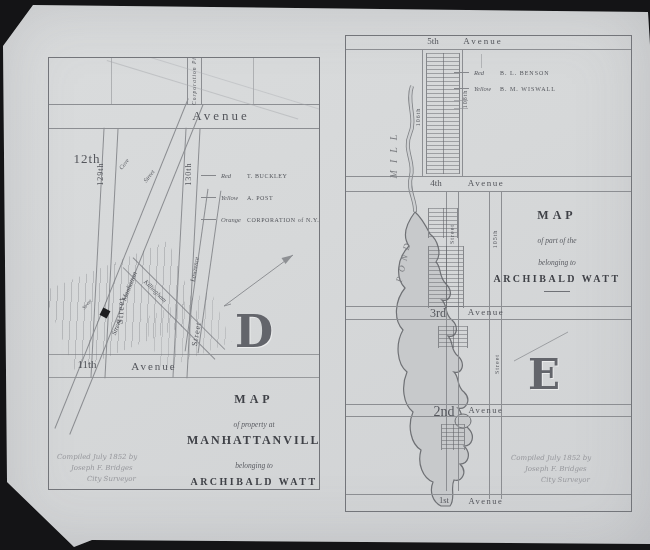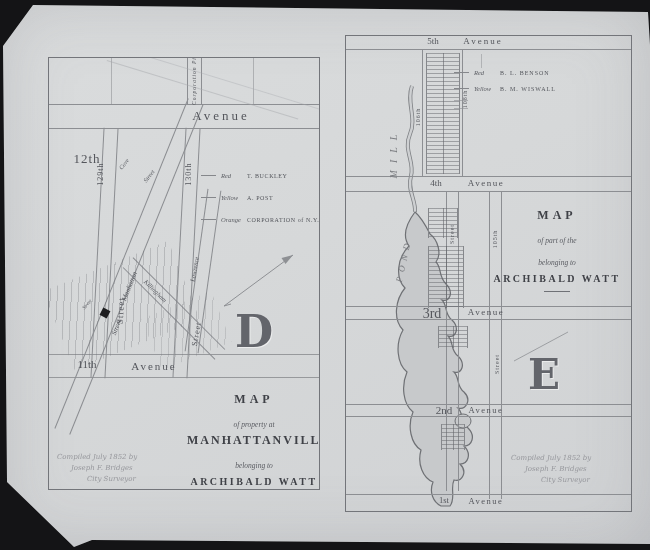--- a/index.html
+++ b/index.html
@@ -159,24 +159,24 @@
     <div class="ladder" style="left:95px;top:388px;width:22px;height:26px;"></div>
 
     <div class="lbl" style="left:72px;top:1px;width:30px;font-size:9px;">5th</div>
     <div class="lbl" style="left:105px;top:1px;width:64px;font-size:9px;letter-spacing:2px;">Avenue</div>
     <div class="lbl vlabel" style="left:42px;top:78px;width:60px;font-size:6px;">106th</div>
     <div class="lbl vlabel" style="left:89px;top:60px;width:60px;font-size:6px;">108th</div>
     <div class="lbl" style="left:76px;top:143px;width:28px;font-size:9px;">4th</div>
     <div class="lbl" style="left:110px;top:143px;width:60px;font-size:9px;letter-spacing:1.5px;">Avenue</div>
     <div class="lbl vlabel" style="left:76px;top:195px;width:60px;font-size:6px;">Street</div>
     <div class="lbl vlabel" style="left:119px;top:200px;width:60px;font-size:6px;">105th</div>
-    <div class="lbl" style="left:72px;top:271px;width:28px;font-size:14px;">3rd</div>
+    <div class="lbl" style="left:78px;top:271px;width:28px;font-size:12px;">3rd</div>
     <div class="lbl" style="left:110px;top:272px;width:60px;font-size:9px;letter-spacing:1.5px;">Avenue</div>
     <div class="lbl vlabel" style="left:121px;top:325px;width:60px;font-size:6px;">Street</div>
-    <div class="lbl" style="left:84px;top:369px;width:28px;font-size:11px;">2nd</div>
+    <div class="lbl" style="left:84px;top:369px;width:28px;font-size:14px;">2nd</div>
     <div class="lbl" style="left:112px;top:370px;width:56px;font-size:8.5px;letter-spacing:1.5px;">Avenue</div>
     <div class="lbl" style="left:84px;top:460px;width:28px;font-size:8.5px;">1st</div>
     <div class="lbl" style="left:112px;top:461px;width:56px;font-size:8.5px;letter-spacing:1.5px;">Avenue</div>
     <div class="lbl it" style="left:8px;top:112px;width:80px;font-size:10px;letter-spacing:7px;color:#7b7d81;transform:rotate(-90deg);">MILL</div>
     <div class="lbl it" style="left:18px;top:220px;width:80px;font-size:9px;letter-spacing:5px;color:#7b7d81;transform:rotate(-78deg);">POND</div>
 
     <div class="legend-row" style="left:108px;top:33px;">
       <span class="lg-line"></span>
       <span class="lg-name">Red</span>
       <span class="lg-owner" style="letter-spacing:1px;">B. L. BENSON</span>

